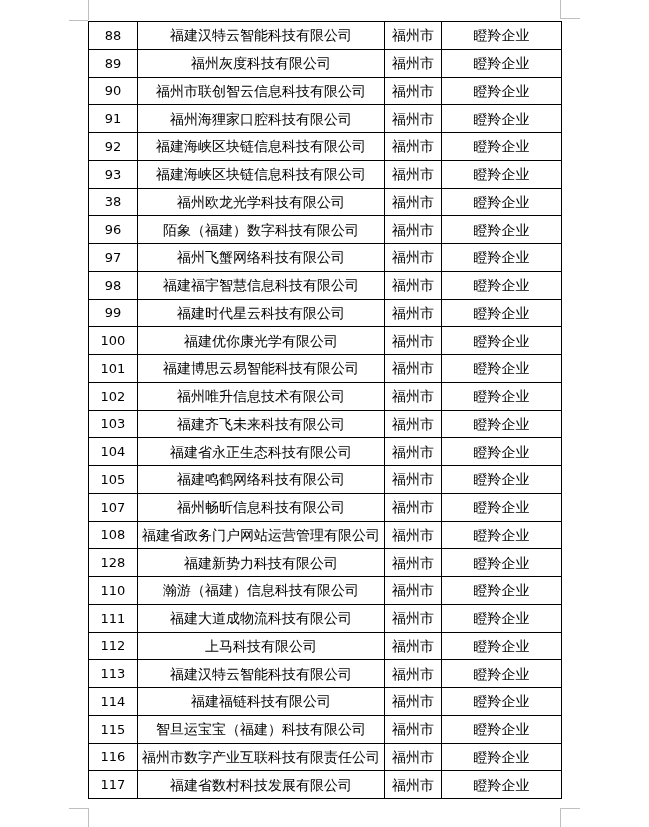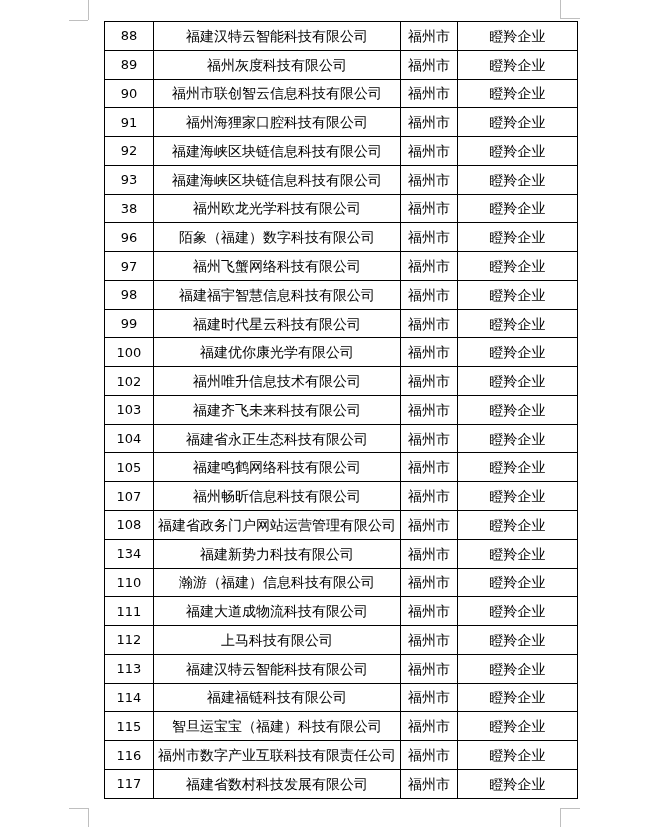--- a/index.html
+++ b/index.html
@@ -17,21 +17,21 @@
   .mark-tl-h { left: 69px;  top: 20px;  width: 19px; height: 1px;  }
   .mark-tr-v { left: 560px; top: 0;     width: 1px;  height: 18px; }
   .mark-tr-h { left: 560px; top: 18px;  width: 20px; height: 1px;  }
   .mark-bl-h { left: 69px;  top: 808px; width: 19px; height: 1px;  }
   .mark-bl-v { left: 88px;  top: 808px; width: 1px;  height: 19px; }
   .mark-br-h { left: 560px; top: 808px; width: 20px; height: 1px;  }
   .mark-br-v { left: 560px; top: 808px; width: 1px;  height: 19px; }
 
   table.company-table {
     position: absolute;
-    left: 104px;
+    left: 88px;
     top: 21px;
     width: 473px;
     height: 778px;
     border-collapse: collapse;
     table-layout: fixed;
   }
   .company-table td {
     border: 1px solid #000000;
     text-align: center;
     vertical-align: middle;
@@ -131,20 +131,26 @@
     <td class="col-city">福州市</td>
     <td class="col-category">瞪羚企业</td>
   </tr>
         <tr>
     <td class="col-index">100</td>
     <td class="col-company">福建优你康光学有限公司</td>
     <td class="col-city">福州市</td>
     <td class="col-category">瞪羚企业</td>
   </tr>
         <tr>
+    <td class="col-index">101</td>
+    <td class="col-company">福建博思云易智能科技有限公司</td>
+    <td class="col-city">福州市</td>
+    <td class="col-category">瞪羚企业</td>
+  </tr>
+        <tr>
     <td class="col-index">102</td>
     <td class="col-company">福州唯升信息技术有限公司</td>
     <td class="col-city">福州市</td>
     <td class="col-category">瞪羚企业</td>
   </tr>
         <tr>
     <td class="col-index">103</td>
     <td class="col-company">福建齐飞未来科技有限公司</td>
     <td class="col-city">福州市</td>
     <td class="col-category">瞪羚企业</td>
@@ -167,21 +173,21 @@
     <td class="col-city">福州市</td>
     <td class="col-category">瞪羚企业</td>
   </tr>
         <tr>
     <td class="col-index">108</td>
     <td class="col-company">福建省政务门户网站运营管理有限公司</td>
     <td class="col-city">福州市</td>
     <td class="col-category">瞪羚企业</td>
   </tr>
         <tr>
-    <td class="col-index">134</td>
+    <td class="col-index">128</td>
     <td class="col-company">福建新势力科技有限公司</td>
     <td class="col-city">福州市</td>
     <td class="col-category">瞪羚企业</td>
   </tr>
         <tr>
     <td class="col-index">110</td>
     <td class="col-company">瀚游（福建）信息科技有限公司</td>
     <td class="col-city">福州市</td>
     <td class="col-category">瞪羚企业</td>
   </tr>

